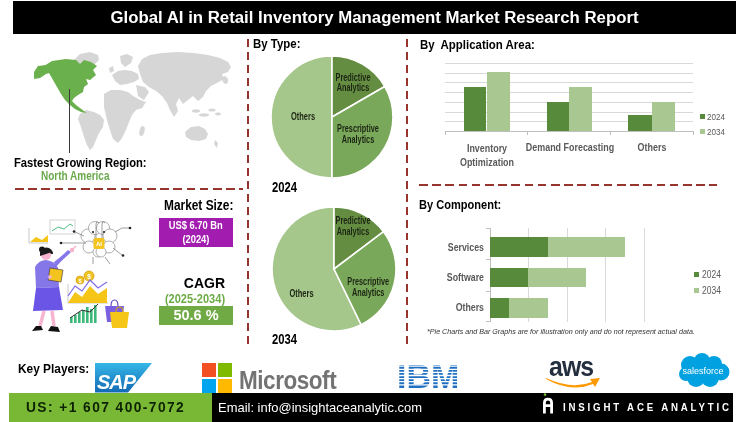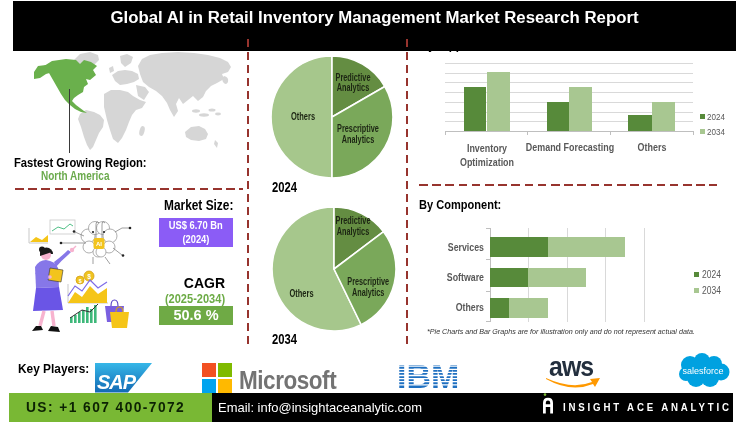--- a/index.html
+++ b/index.html
@@ -10,21 +10,21 @@
 .vdash { position:absolute; width:2px; background:repeating-linear-gradient(180deg,#97342e 0 7.9px,rgba(0,0,0,0) 7.9px 12.9px); }
 .cx85 { transform:scaleX(0.85); transform-origin:left center; white-space:nowrap; }
 .grid { position:absolute; height:1px; background:#d9d9d9; }
 .vgrid { position:absolute; width:1px; background:#d9d9d9; }
 .bar { position:absolute; }
 .lbl { position:absolute; color:#595959; font-weight:bold; font-size:11px; text-align:center; }
 </style>
 </head>
 <body>
 
-<div class="abs" style="left:13px;top:1px;width:723px;height:50px;background:#000;color:#fff;text-align:center;line-height:33px;font-weight:bold;font-size:16.8px;">Global AI in Retail Inventory Management Market Research Report</div>
+<div class="abs" style="left:13px;top:1px;width:723px;height:33px;background:#000;color:#fff;text-align:center;line-height:33px;font-weight:bold;font-size:16.8px;">Global AI in Retail Inventory Management Market Research Report</div>
 
 <svg class="abs" style="left:28px;top:52px;" width="212" height="98" viewBox="0 0 212 98">
   <g fill="#d6d6d6">
     <path d="M46,8 L52,2 L62,0 L70,3 L71,8 L65,14 L58,18 L50,16 Z"></path>
     <path d="M52,62 L58,58 L66,60 L72,63 L76,68 L75,75 L71,81 L68,88 L65,95 L62,98 L59,93 L56,85 L53,75 L50,67 Z"></path>
     <path d="M92,4 L99,2 L105,5 L103,11 L97,15 L93,11 Z"></path>
     <path d="M81,16 L85,14 L86,19 L82,21 Z"></path>
     <path d="M84,23 L90,19 L97,18 L104,19 L110,22 L111,27 L106,30 L99,32 L92,33 L87,29 Z"></path>
     <path d="M76,42 L83,38 L92,38 L100,40 L105,44 L112,48 L118,50 L114,56 L108,58 L104,63 L101,70 L98,78 L94,86 L90,91 L85,87 L82,78 L79,68 L76,55 Z"></path>
     <ellipse cx="114" cy="79" rx="2.5" ry="5" transform="rotate(15 114 79)"></ellipse>
@@ -48,21 +48,21 @@
 
 <div class="abs b" style="left:14px;top:155px;font-size:13.5px;transform:scaleX(0.83);transform-origin:left center;white-space:nowrap;">Fastest Growing Region:</div>
 <div class="abs b" style="left:41px;top:168px;font-size:13.5px;color:#6aaa4c;transform:scaleX(0.74);transform-origin:left center;white-space:nowrap;">North America</div>
 
 <div class="hdash" style="left:15px;top:188px;width:228px;"></div>
 <div class="hdash" style="left:419px;top:184px;width:298px;"></div>
 <div class="vdash" style="left:247px;top:39px;height:305px;"></div>
 <div class="vdash" style="left:406px;top:39px;height:305px;"></div>
 
 <div class="abs b" style="left:164px;top:197px;font-size:14.5px;transform:scaleX(0.82);transform-origin:left center;white-space:nowrap;">Market Size:</div>
-<div class="abs b" style="left:159px;top:218px;width:74px;height:29px;background:#8b5cf6;color:#fff;text-align:center;font-size:11px;line-height:13.5px;padding-top:1px;"><span class="cx85" style="display:inline-block;transform-origin:center;">US$ 6.70 Bn</span><br><span class="cx85" style="display:inline-block;transform-origin:center;">(2024)</span></div>
+<div class="abs b" style="left:159px;top:218px;width:74px;height:29px;background:#a21caf;color:#fff;text-align:center;font-size:11px;line-height:13.5px;padding-top:1px;"><span class="cx85" style="display:inline-block;transform-origin:center;">US$ 6.70 Bn</span><br><span class="cx85" style="display:inline-block;transform-origin:center;">(2024)</span></div>
 <div class="abs b" style="left:165px;top:275px;width:60px;text-align:right;font-size:14px;">CAGR</div>
 <div class="abs b" style="left:150px;top:291px;width:90px;text-align:center;font-size:13px;color:#6cab45;transform:scaleX(0.85);">(2025-2034)</div>
 <div class="abs b" style="left:159px;top:306px;width:74px;height:19px;background:#6faa45;color:#fff;text-align:center;font-size:14.5px;line-height:19px;">50.6 %</div>
 
 <svg class="abs" style="left:12px;top:198px;" width="130" height="140" viewBox="0 0 130 140">
 
   <rect x="38" y="22" width="25" height="14" fill="none" stroke="#c9c9c9" stroke-width="0.8"></rect>
   <polyline points="40,33 46,29 52,31 58,26 61,28" fill="none" stroke="#3cb878" stroke-width="0.9"></polyline>
   <polyline points="17,30 17,45 36,45" fill="none" stroke="#bbb" stroke-width="0.8"></polyline>
   <polygon points="18,44 24,39 30,42 36,37 36,44" fill="#f5c518"></polygon>

